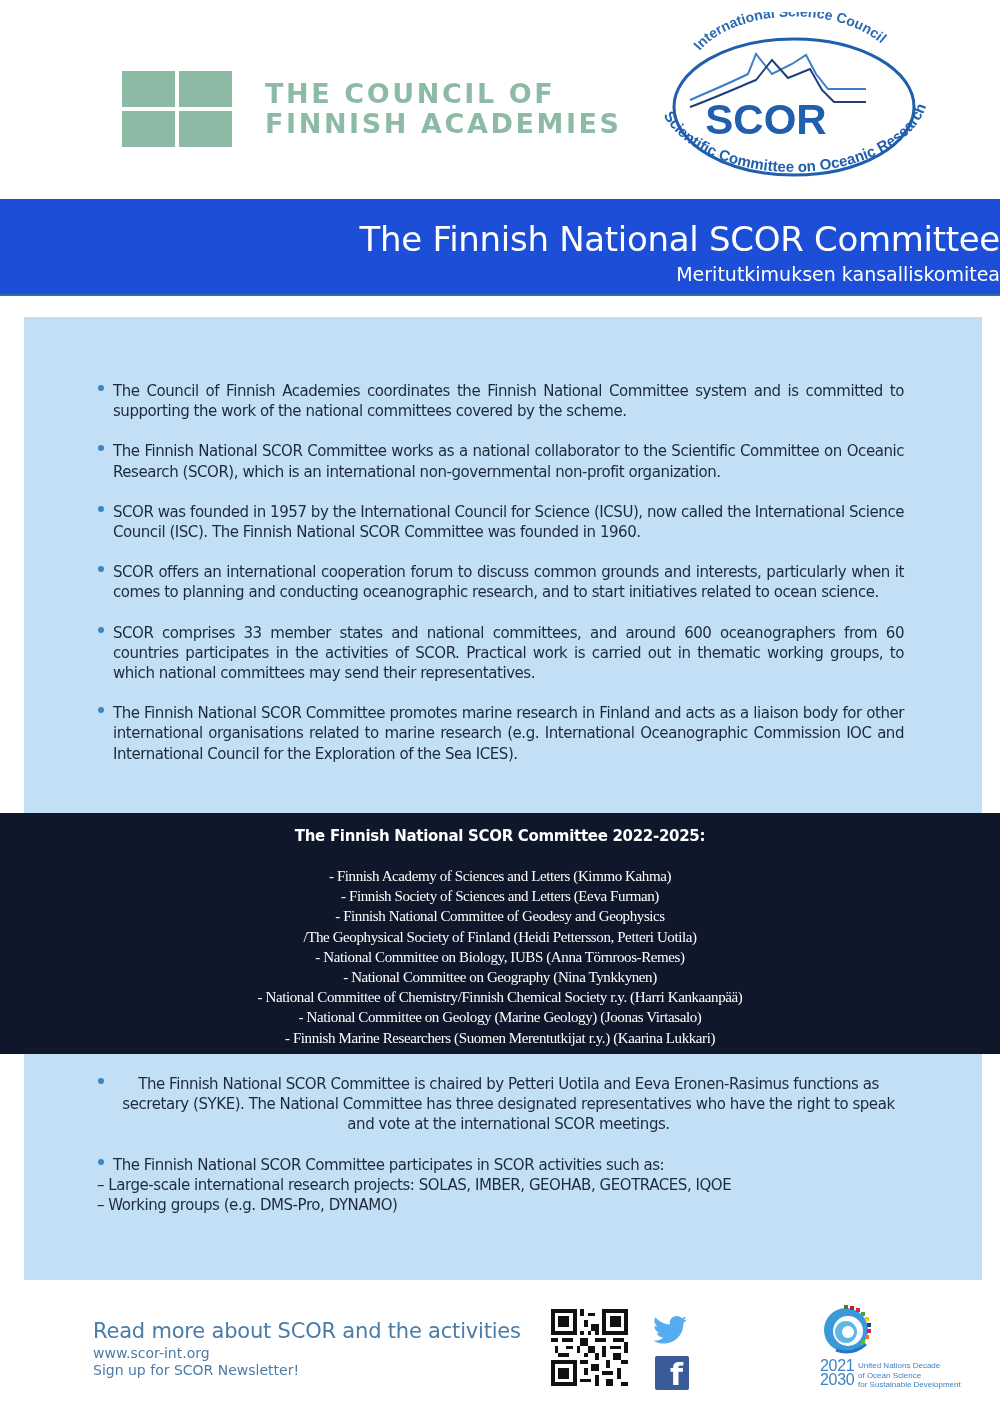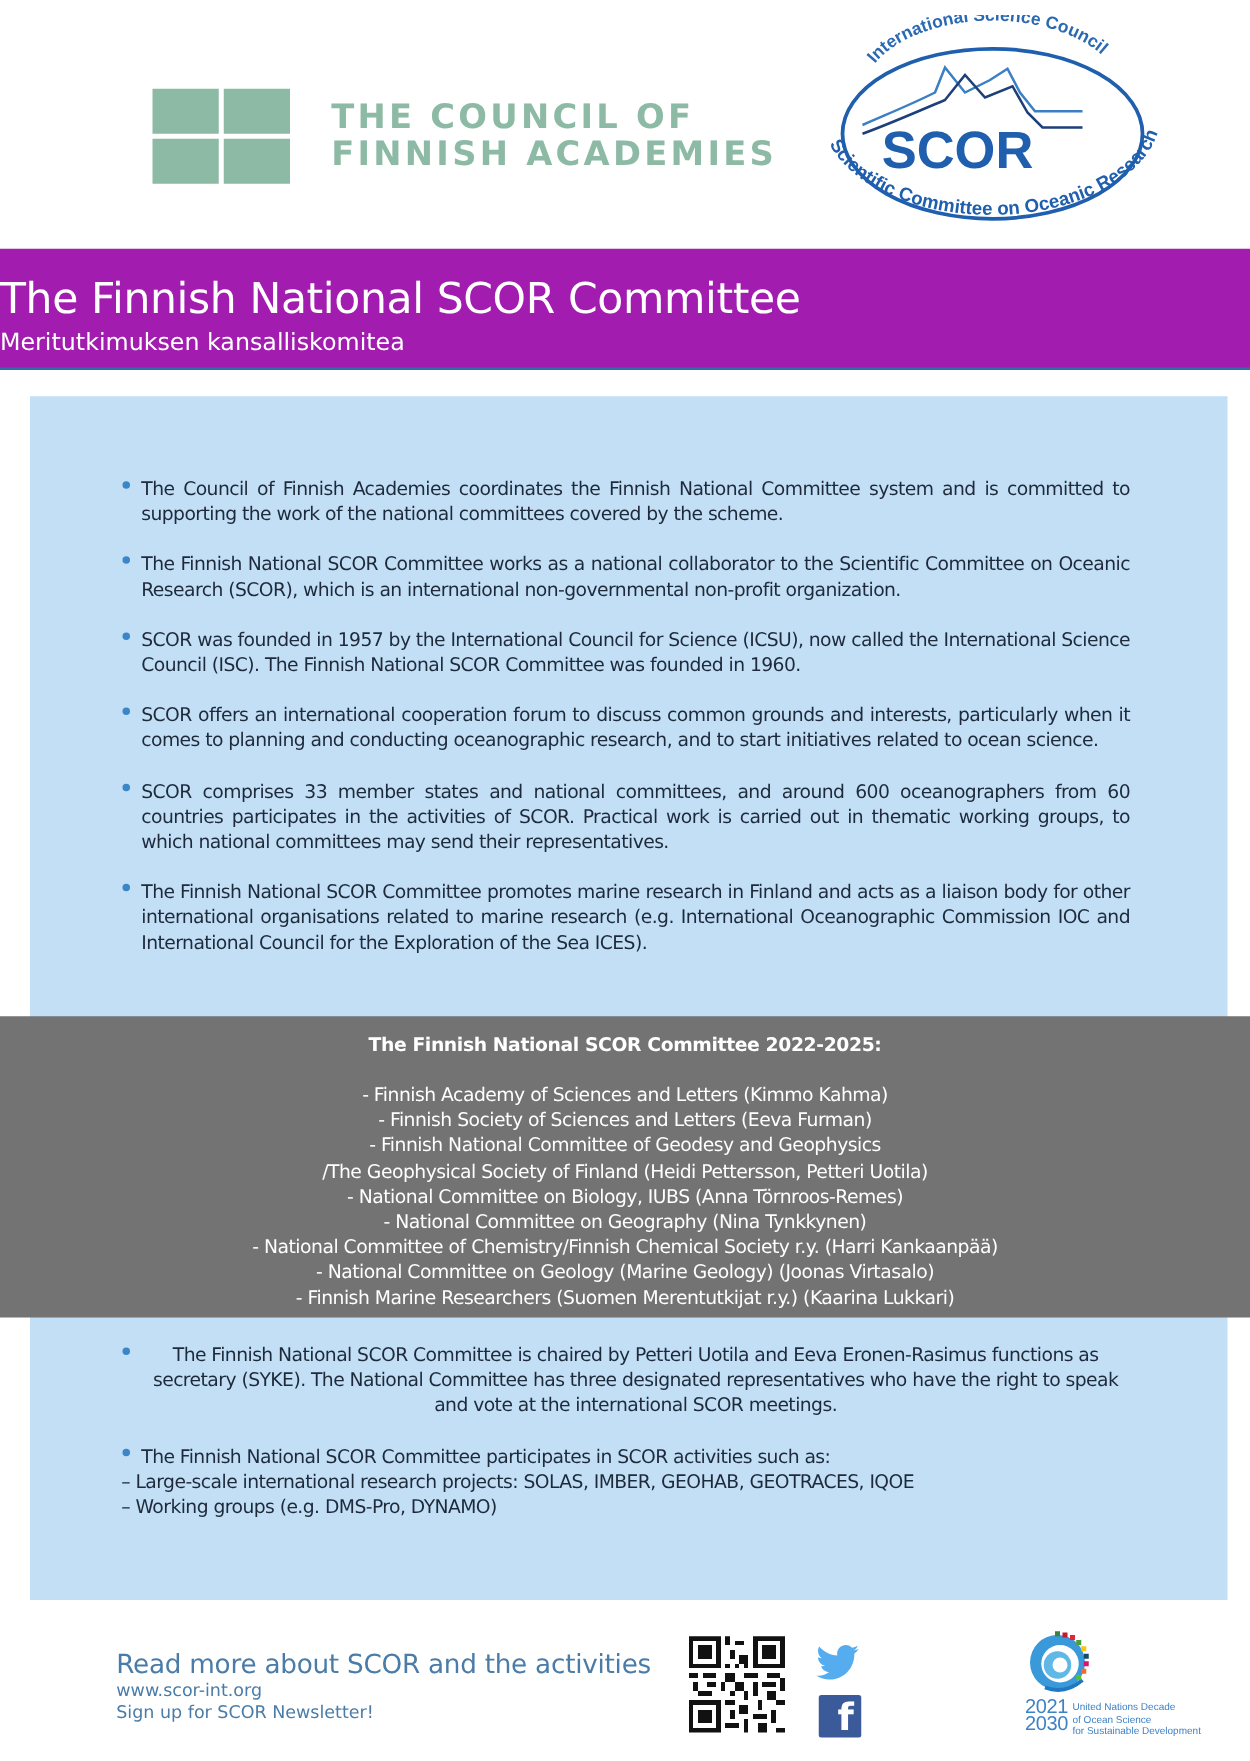--- a/index.html
+++ b/index.html
@@ -8,35 +8,35 @@
 
   
   .cfa-logo { position: absolute; left: 94px; top: 71px; display: flex; align-items: center; margin-left: 28px; }
   .cfa-grid { display: grid; grid-template-columns: 53px 53px; grid-template-rows: 36px 36px; gap: 4px; }
   .cfa-grid div { background: #8dbaa5; }
   .cfa-text { margin-left: 33px; color: #8dbaa5; font-weight: bold; font-size: 27px; letter-spacing: 2.6px; line-height: 30px; font-family: "DejaVu Sans", sans-serif; }
 
   .scor-logo { position: absolute; left: 648px; top: 12px; width: 285px; height: 175px; }
 
   
-  .title-band { position: absolute; left: 0; top: 199px; width: 1000px; height: 97px; background: #a21caf; text-align: left; color: #ffffff; border-bottom: 2px solid #2f6fa7; }
+  .title-band { position: absolute; left: 0; top: 199px; width: 1000px; height: 97px; background: #1d4ed8; text-align: right; color: #ffffff; border-bottom: 2px solid #2f6fa7; }
   .title-band .t1 { font-family: "DejaVu Sans", sans-serif; font-size: 34px; margin-top: 20px; line-height: 40px; letter-spacing: -0.3px; }
   .title-band .t2 { font-family: "DejaVu Sans", sans-serif; font-size: 19px; margin-top: 2px; line-height: 26px; }
 
   
   .content-box { position: absolute; left: 24px; top: 317px; width: 958px; height: 963px; background: #c2dff6; }
 
   .bullets { position: absolute; left: 98px; top: 381px; width: 806px; }
   .bullet { position: relative; padding-left: 15px; font-family: "DejaVu Sans", sans-serif; font-size: 15px; line-height: 20.2px; text-align: justify; color: #1e2a3a; margin-bottom: 20px; letter-spacing: -0.45px; }
   .bullet .dot { position: absolute; left: 0; top: 4px; width: 6px; height: 6px; border-radius: 50%; background: #3a86c6; }
 
   
-  .mid-band { position: absolute; left: 0; top: 813px; width: 1000px; height: 241px; background: #737373; color: #ffffff; text-align: center; font-family: "DejaVu Sans", sans-serif; }
+  .mid-band { position: absolute; left: 0; top: 813px; width: 1000px; height: 241px; background: #0f172a; color: #ffffff; text-align: center; font-family: "DejaVu Sans", sans-serif; }
   .mid-band .mt { font-weight: bold; font-size: 15px; margin-top: 13px; line-height: 20px; letter-spacing: -0.3px; }
-  .mid-band ul { list-style: none; margin-top: 20px; }
+  .mid-band ul { list-style: none; margin-top: 20px; font-family: Liberation Serif, serif; }
   .mid-band li { font-size: 15px; line-height: 20.2px; letter-spacing: -0.4px; }
 
   .bullets2 { position: absolute; left: 98px; top: 1074px; width: 806px; }
   .dash-line { font-family: "DejaVu Sans", sans-serif; font-size: 15px; line-height: 20.2px; margin-left: -1px; color: #1e2a3a; letter-spacing: -0.45px; }
 
   
   .footer-text { position: absolute; left: 93px; top: 1317px; color: #4a7ca7; font-family: "DejaVu Sans", sans-serif; }
   .footer-text .f1 { font-size: 21px; line-height: 28px; letter-spacing: -0.2px; }
   .footer-text .f2 { font-size: 14px; line-height: 17px; }
   .footer-text .f3 { font-size: 14px; line-height: 17px; }

